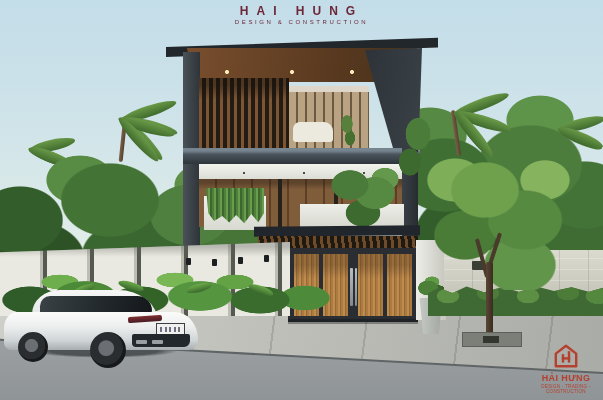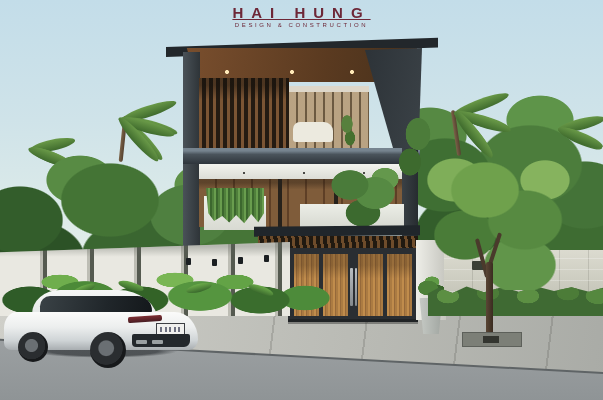--- a/index.html
+++ b/index.html
@@ -5,21 +5,21 @@
   html,body{margin:0;padding:0;background:#888;}
   #scene{
     position:relative;width:603px;height:400px;overflow:hidden;
     font-family:"Liberation Sans",sans-serif;
     background:linear-gradient(180deg,#c3dde9 0%,#cfe3e9 30%,#dfecE9 58%,#ecf2ea 78%,#eef3ec 100%);
   }
   .abs{position:absolute;}
 
   
   .brand-header{top:4px;left:0;width:100%;text-align:center;z-index:40;}
-  .brand-title{font-size:15px;font-weight:700;letter-spacing:8px;color:#6d2737;text-decoration:underline;}
+  .brand-title{font-size:12px;font-weight:700;letter-spacing:8px;color:#6d2737;}
   .brand-sub{font-size:6px;letter-spacing:2.6px;color:#6d2737;margin-top:1px;}
 
   
   .trees-left{left:-30px;top:100px;width:300px;height:180px;background:
     radial-gradient(70px 55px at 50px 120px,#335d2b 0 60%,transparent 62%),
     radial-gradient(80px 60px at 140px 100px,#447435 0 60%,transparent 62%),
     radial-gradient(65px 50px at 220px 115px,#4f8040 0 60%,transparent 62%),
     radial-gradient(90px 65px at 60px 160px,#2c5226 0 60%,transparent 62%),
     radial-gradient(95px 60px at 170px 155px,#3a6630 0 60%,transparent 62%),
     radial-gradient(75px 55px at 260px 150px,#467537 0 60%,transparent 62%),
@@ -309,14 +309,26 @@
     <div class="exhaust" style="left:148px;"></div>
     <div class="wheel" style="left:14px;top:44px;width:30px;height:30px;"></div>
     <div class="wheel" style="left:86px;top:44px;width:36px;height:36px;"></div>
   </div>
 
   <div class="abs brand-header">
     <div class="brand-title">HAI HUNG</div>
     <div class="brand-sub">DESIGN &amp; CONSTRUCTION</div>
   </div>
 
+  <div class="abs watermark">
+    <span>
+      <svg width="26" height="24" viewBox="0 0 40 40">
+        <path d="M20 3 L37 16 V37 H3 V16 Z" fill="none" stroke="#b5402f" stroke-width="4" stroke-linejoin="round"></path>
+        <rect x="13" y="17" width="4" height="14" fill="#b5402f"></rect>
+        <rect x="23" y="12" width="4" height="19" fill="#b5402f"></rect>
+        <rect x="13" y="22" width="14" height="4" fill="#b5402f"></rect>
+      </svg>
+    </span>
+    <div class="wm-title">HẢI HƯNG</div>
+    <div class="wm-tag">DESIGN - TRADING - CONSTRUCTION</div>
+  </div>
 
 </div>
 
 </body></html>

